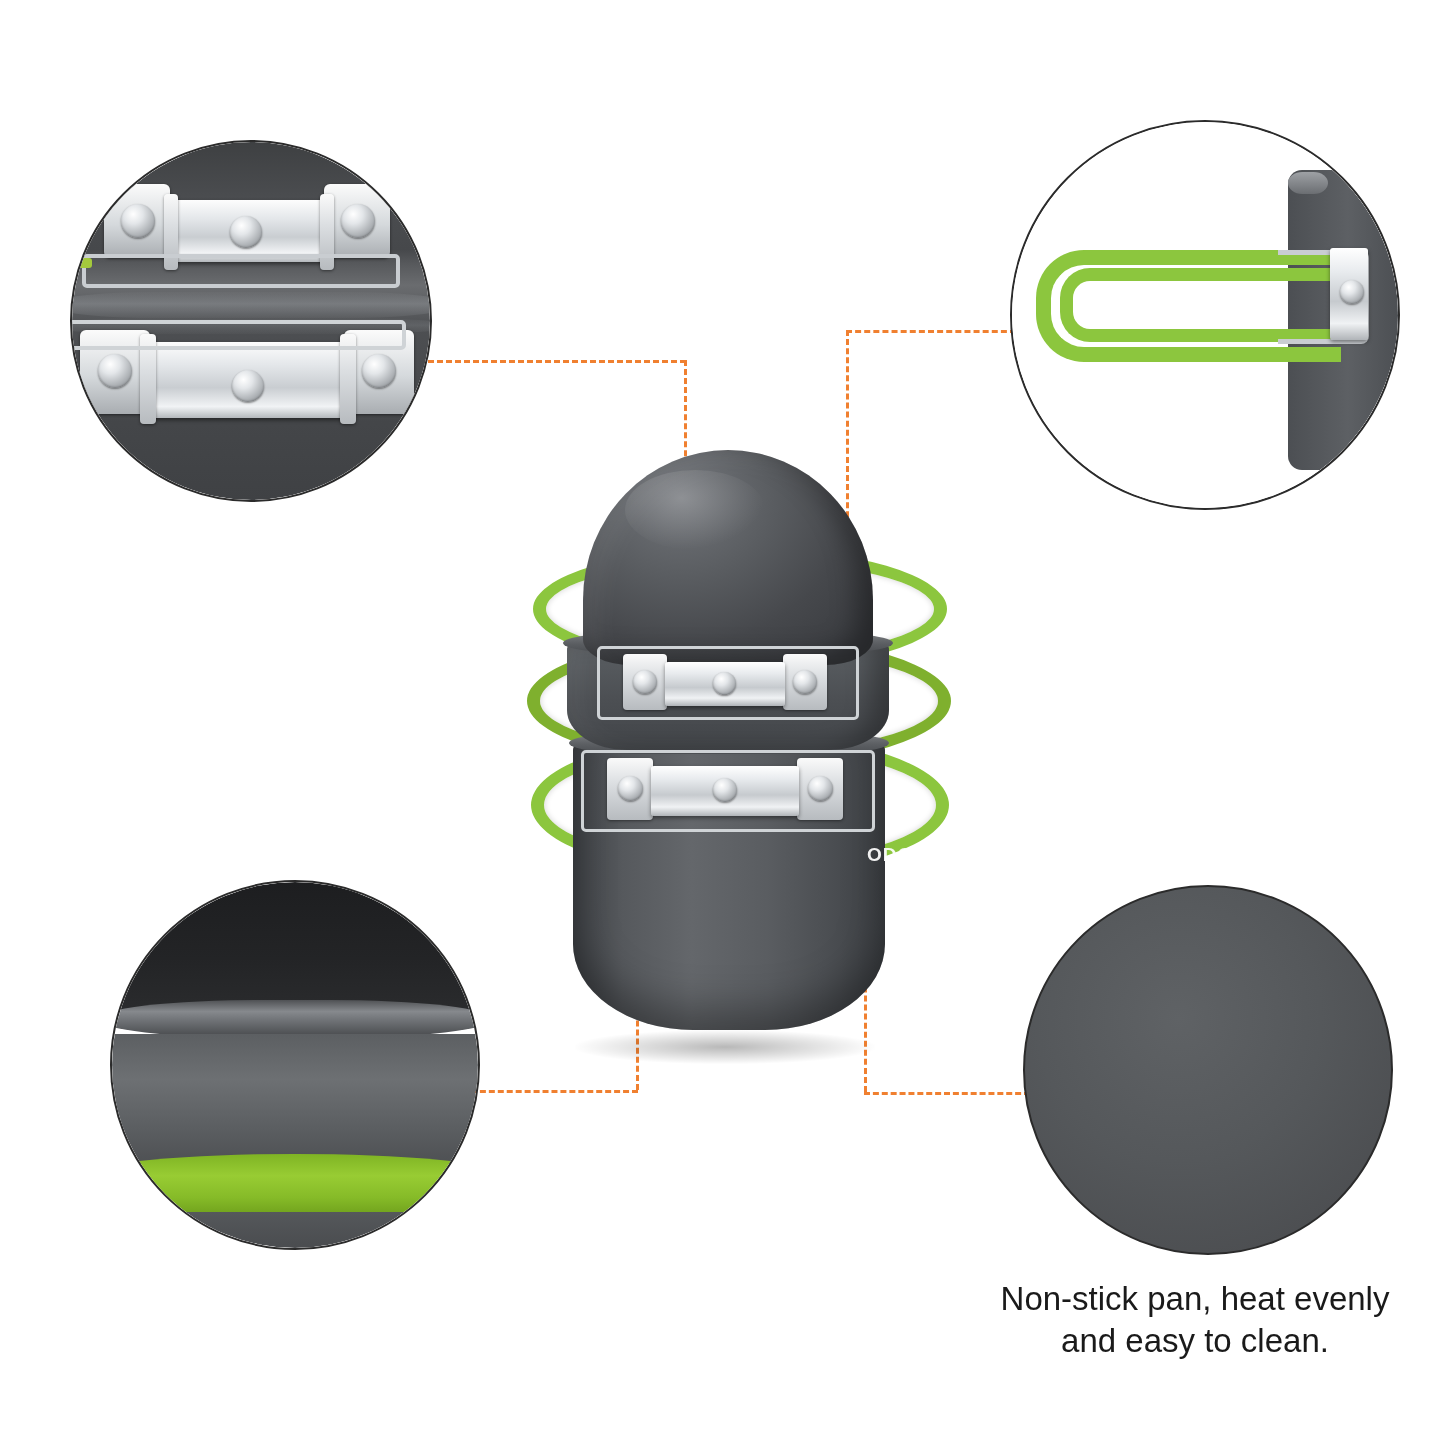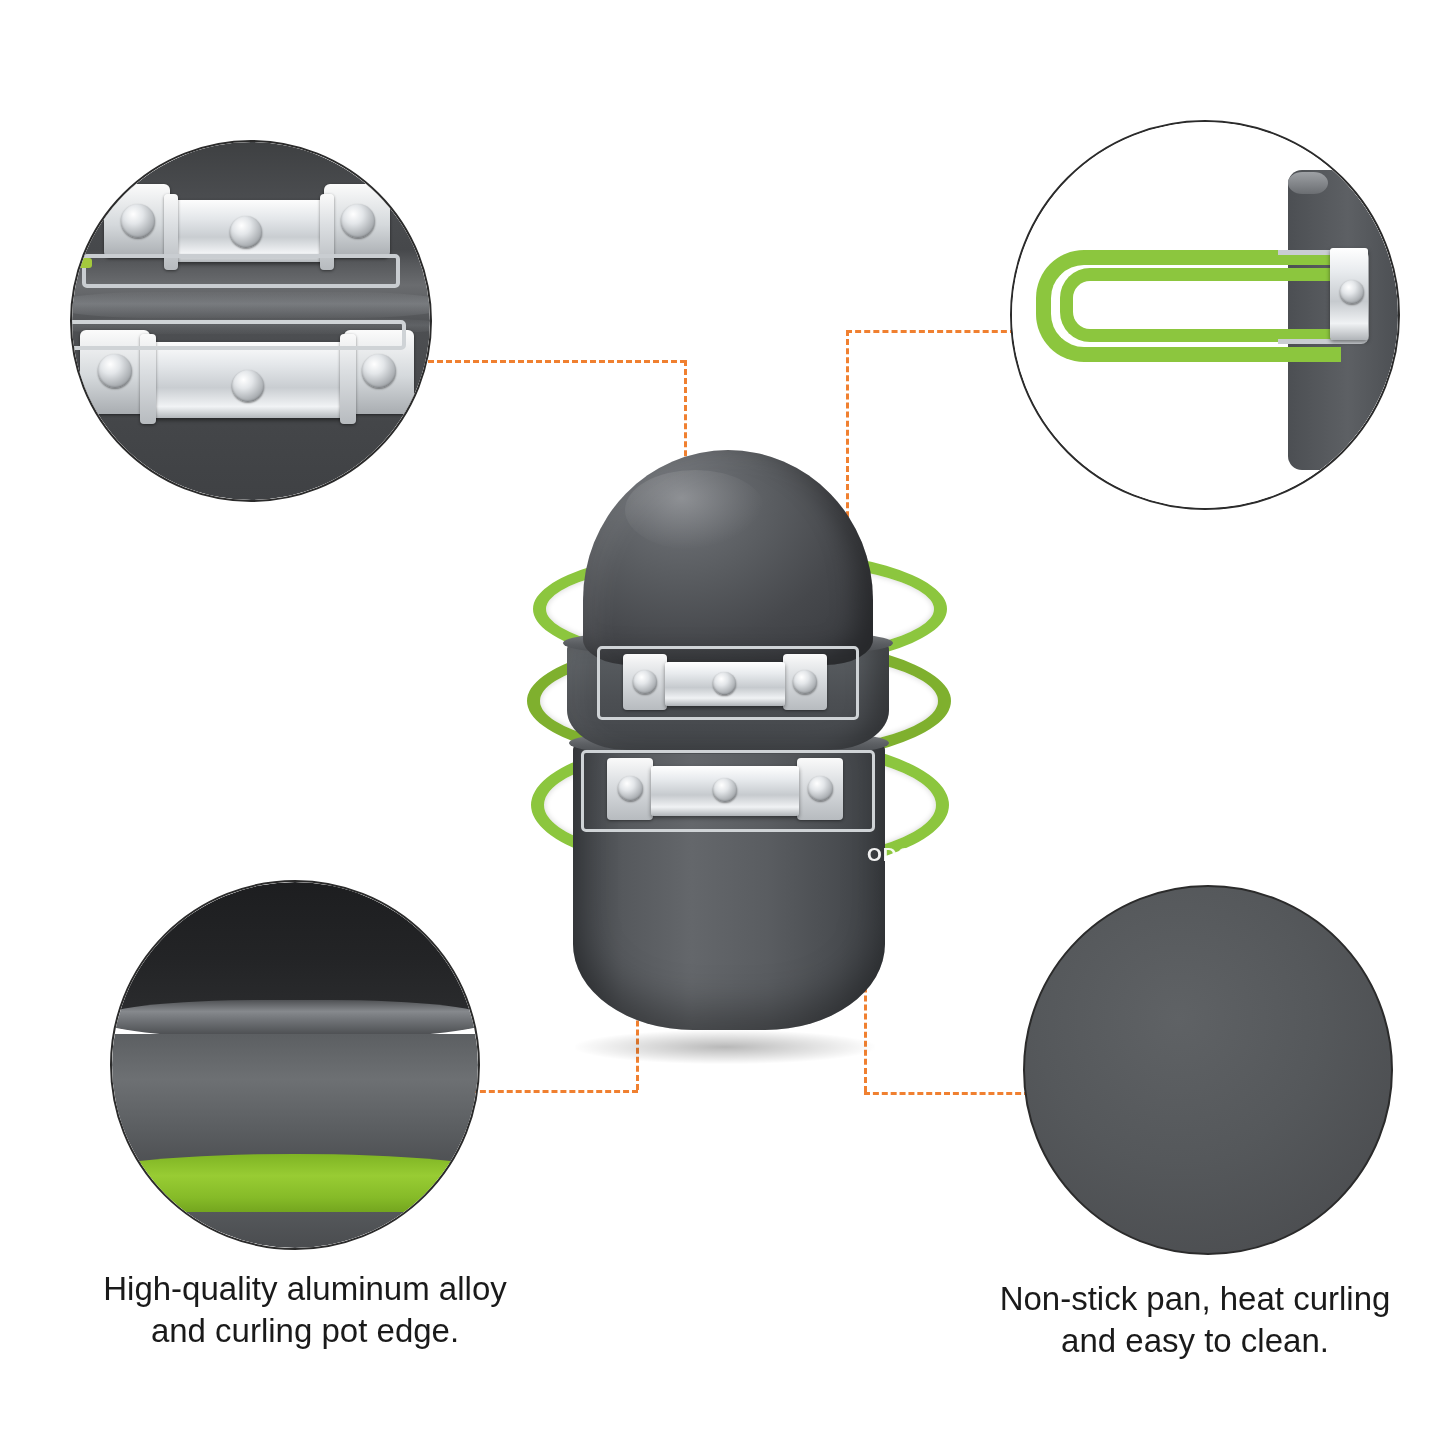--- a/index.html
+++ b/index.html
@@ -331,19 +331,17 @@
       <div class="steel-plate" style="left:136px; top:326px; width:148px; height:50px;"></div>
       <div class="rivet" style="left:198px; top:338px; width:24px; height:24px;"></div>
       <div class="wire-arm" style="left:66px; top:310px; width:288px; height:76px; border-color:#cfd3d6;"></div>
     </div>
 
     <div class="logo-mark" style="left:352px; top:392px; width:40px;margin-top:12px;">ODO</div>
   </div>
 
 
 
-  <div class="caption" id="caption-alloy">High-quality aluminum alloy
-and curling pot edge.</div>
-
-  <div class="caption" id="caption-pan">Non-stick pan, heat curling
+
+  <div class="caption" id="caption-pan">Non-stick pan, heat evenly
 and easy to clean.</div>
 
 </div>
 
 </body></html>

